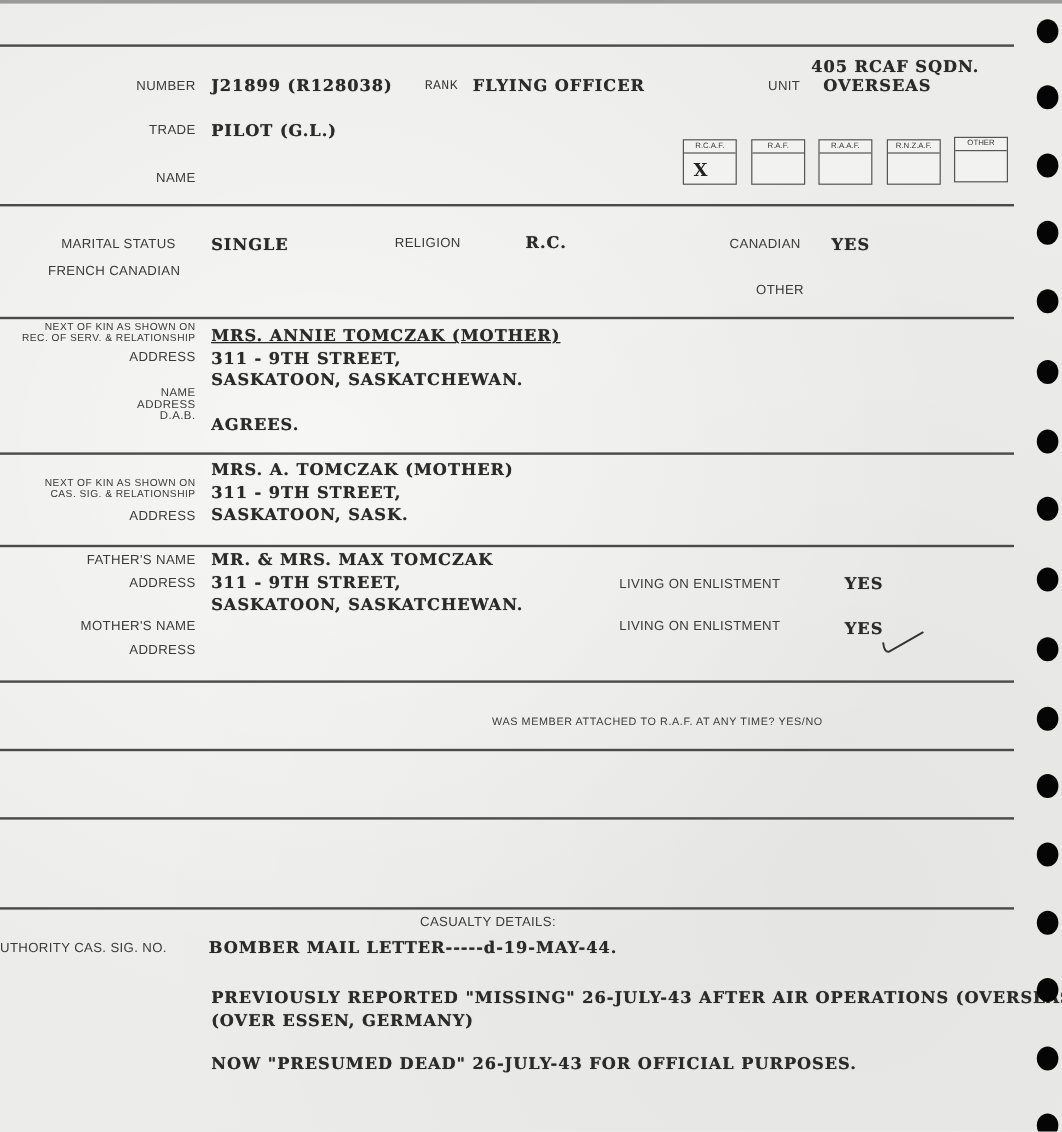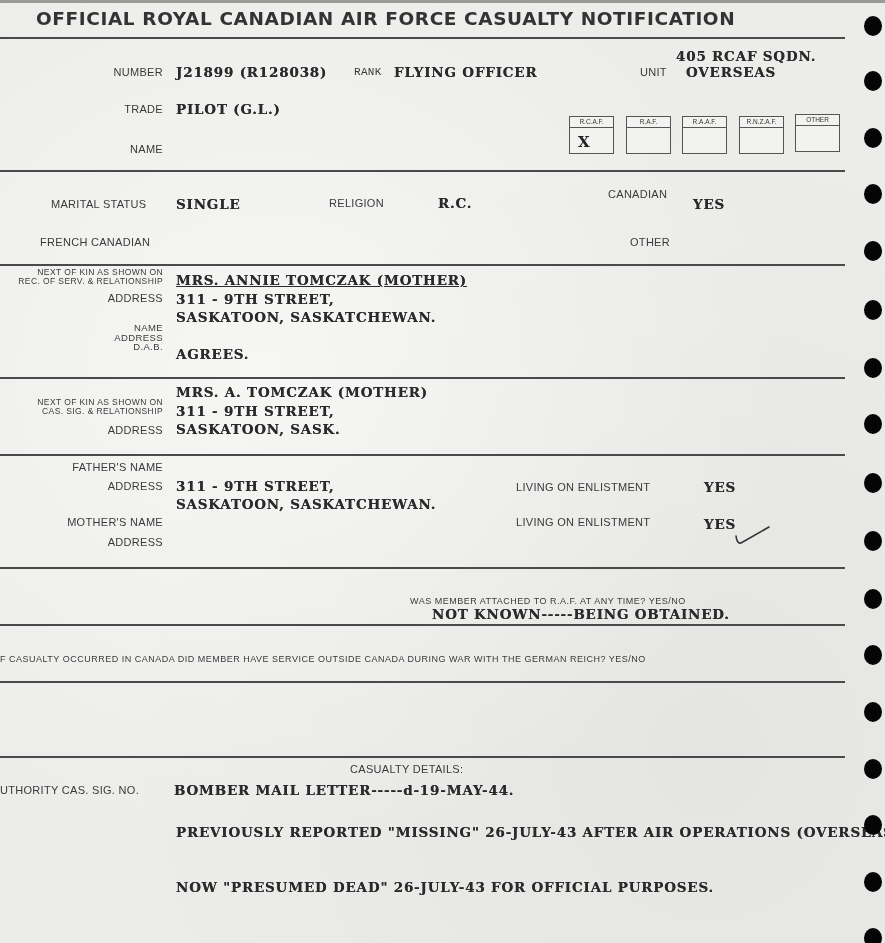--- a/index.html
+++ b/index.html
@@ -54,21 +54,20 @@
     .check {
       position: absolute; left: 733px; top: 524px; width: 40px; height: 24px;
     }
   </style>
 </head>
 <body>
 
 <div class="paper">
   <div class="topedge"></div>
 
-  <div class="title">OFFICIAL ROYAL CANADIAN AIR FORCE CASUALTY NOTIFICATION</div>
   <div class="rule" style="left:0;top:37px;width:845px;"></div>
 
   <div class="typed" style="left:676px;top:48px;">405 RCAF SQDN.</div>
   <div class="lbl r" style="left:100px;top:66px;width:63px;">NUMBER</div>
   <div class="typed" style="left:176px;top:64px;">J21899 (R128038)</div>
   <div class="lbl" style="left:354px;top:66px;font-family:Liberation Mono, monospace;">RANK</div>
   <div class="typed" style="left:394px;top:64px;">FLYING OFFICER</div>
   <div class="lbl" style="left:640px;top:66px;">UNIT</div>
   <div class="typed" style="left:686px;top:64px;">OVERSEAS</div>
 
@@ -97,23 +96,23 @@
     <div class="bl">OTHER</div>
     <div class="mark"></div>
   </div>
 
   <div class="rule" style="left:0;top:170px;width:845px;"></div>
 
   <div class="lbl" style="left:51px;top:198px;">MARITAL STATUS</div>
   <div class="typed" style="left:176px;top:196px;">SINGLE</div>
   <div class="lbl" style="left:329px;top:197px;">RELIGION</div>
   <div class="typed" style="left:410px;top:195px;margin-left:28px;">R.C.</div>
-  <div class="lbl" style="left:608px;top:188px;">CANADIAN</div>
+  <div class="lbl" style="left:608px;top:198px;">CANADIAN</div>
   <div class="typed" style="left:693px;top:196px;">YES</div>
-  <div class="lbl" style="left:40px;top:236px;">FRENCH CANADIAN</div>
+  <div class="lbl" style="left:40px;top:220px;">FRENCH CANADIAN</div>
   <div class="lbl" style="left:630px;top:236px;">OTHER</div>
 
   <div class="rule" style="left:0;top:264px;width:845px;"></div>
 
   <div class="lbl sm r" style="left:0;top:268px;width:163px;">
     <div>NEXT OF KIN AS SHOWN ON</div>
     <div>REC. OF SERV. &amp; RELATIONSHIP</div>
   </div>
   <div class="typed" style="left:176px;top:272px;text-decoration:underline;">MRS. ANNIE TOMCZAK (MOTHER)</div>
   <div class="lbl r" style="left:80px;top:292px;width:83px;">ADDRESS</div>
@@ -137,54 +136,54 @@
   </div>
   <div class="typed lines" style="left:176px;top:402px;">
     <div>311 - 9TH STREET,</div>
     <div>SASKATOON, SASK.</div>
   </div>
   <div class="lbl r" style="left:80px;top:424px;width:83px;">ADDRESS</div>
 
   <div class="rule" style="left:0;top:454px;width:845px;"></div>
 
   <div class="lbl r" style="left:40px;top:461px;width:123px;">FATHER'S NAME</div>
+  <div class="typed" style="left:176px;top:459px;">MR. &amp; MRS. MAX TOMCZAK</div>
   <div class="lbl r" style="left:80px;top:480px;width:83px;">ADDRESS</div>
   <div class="typed lines" style="left:176px;top:477px;">
     <div>311 - 9TH STREET,</div>
     <div>SASKATOON, SASKATCHEWAN.</div>
   </div>
   <div class="lbl" style="left:516px;top:481px;">LIVING ON ENLISTMENT</div>
   <div class="typed" style="left:704px;top:479px;">YES</div>
 
   <div class="lbl r" style="left:40px;top:516px;width:123px;">MOTHER'S NAME</div>
   <div class="lbl" style="left:516px;top:516px;">LIVING ON ENLISTMENT</div>
   <div class="typed" style="left:704px;top:516px;">YES</div>
   <svg class="check" viewBox="0 0 40 24">
     <path d="M3 12 Q4 20 8 19 L36 3" stroke="#333" stroke-width="1.6" fill="none" stroke-linecap="round"></path>
   </svg>
   <div class="lbl r" style="left:80px;top:536px;width:83px;">ADDRESS</div>
 
   <div class="rule" style="left:0;top:567px;width:845px;"></div>
 
   <div class="lbl" style="left:410px;top:596px;font-size:9px;letter-spacing:0.5px;">WAS MEMBER ATTACHED TO R.A.F. AT ANY TIME?  YES/NO</div>
-  <div class="typed" style="left:432px;top:606px;">NOT KNOWN-----BEING OBTAINED.</div>
 
   <div class="rule" style="left:0;top:624px;width:845px;"></div>
 
-  <div class="lbl" style="left:0;top:654px;font-size:9px;letter-spacing:0.5px;">F CASUALTY OCCURRED IN CANADA DID MEMBER HAVE SERVICE OUTSIDE CANADA DURING WAR WITH THE GERMAN REICH?  YES/NO</div>
 
   <div class="rule" style="left:0;top:681px;width:845px;"></div>
 
 
   <div class="rule" style="left:0;top:756px;width:845px;"></div>
 
   <div class="lbl" style="left:350px;top:763px;">CASUALTY DETAILS:</div>
   <div class="lbl" style="left:0;top:784px;">UTHORITY CAS. SIG. NO.</div>
   <div class="typed" style="left:174px;top:782px;">BOMBER MAIL LETTER-----d-19-MAY-44.</div>
   <div class="typed" style="left:176px;top:824px;">PREVIOUSLY REPORTED "MISSING" 26-JULY-43 AFTER AIR OPERATIONS (OVERSEAS)</div>
+  <div class="typed" style="left:176px;top:843px;">(OVER ESSEN, GERMANY)</div>
   <div class="typed" style="left:176px;top:879px;">NOW "PRESUMED DEAD" 26-JULY-43 FOR OFFICIAL PURPOSES.</div>
 
   <div class="hole" style="top:16px;"></div>
   <div class="hole" style="top:71px;"></div>
   <div class="hole" style="top:128px;"></div>
   <div class="hole" style="top:184px;"></div>
   <div class="hole" style="top:241px;"></div>
   <div class="hole" style="top:300px;"></div>
   <div class="hole" style="top:358px;"></div>
   <div class="hole" style="top:414px;"></div>

